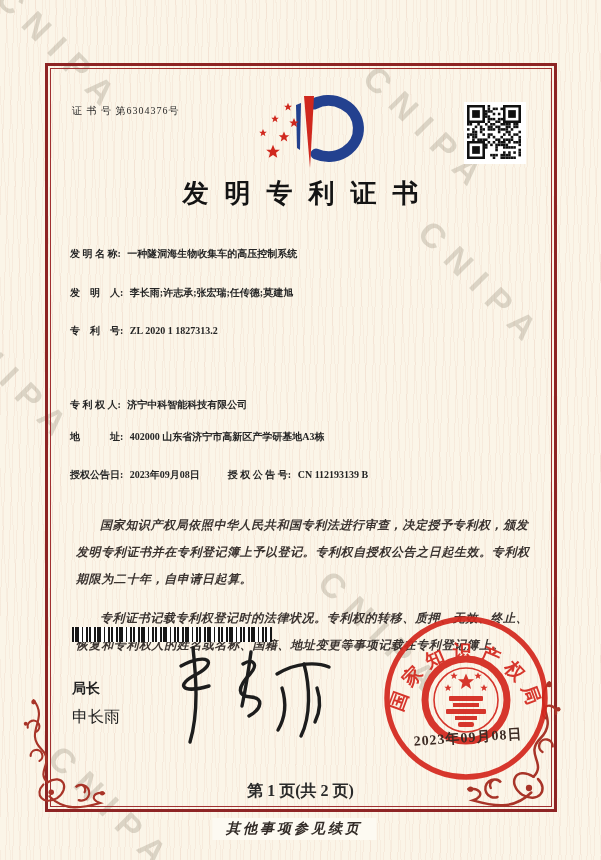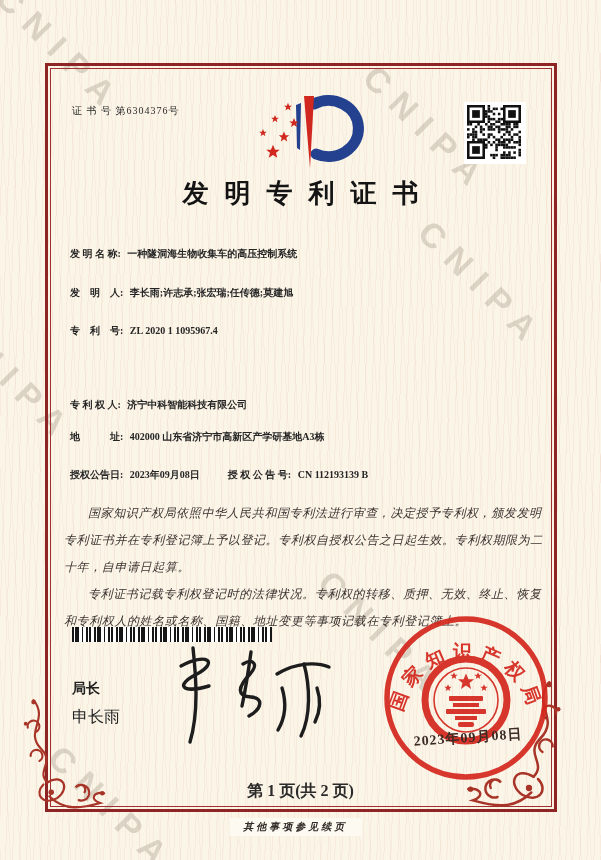--- a/index.html
+++ b/index.html
@@ -31,22 +31,22 @@
     left:0;top:176px;width:100%;text-align:center;
     font-size:26px;font-weight:700;letter-spacing:16px;text-indent:16px;color:#141414;
   }
   .qr-box{left:464px;top:102px;width:62px;height:62px;background:#fff;padding:3px;box-sizing:border-box;}
   .row{position:absolute;left:70px;right:55px;font-size:10px;font-weight:600;white-space:nowrap;}
   .flabel{color:#252525;}
   .fvalue{color:#252525;margin-left:4px;}
   .pair2{margin-left:28px;}
   .paras{left:64px;top:500px;width:480px;}
   .paras p{
-    margin:0;font-size:12px;line-height:27px;text-indent:2em;
-    font-style:italic;letter-spacing:.6px;color:#3a3330;font-weight:400;
+    margin:12px;font-size:12px;line-height:27px;text-indent:2em;
+    font-style:italic;letter-spacing:.6px;color:#3a3330;font-weight:700;
   }
   .barcode{
     left:72px;top:627px;width:200px;height:15px;background:#fff;
   }
   .barcode-bars{
     position:absolute;inset:0;
     background:repeating-linear-gradient(90deg,#161616 0 2px,#fefefe 2px 3px,#161616 3px 7px,#fefefe 7px 10px,#161616 10px 11px,#fefefe 11px 14px,#161616 14px 16px,#fefefe 16px 17px,#161616 17px 19px,#fefefe 19px 22px);
   }
   .signer-title{left:72px;top:680px;font-size:14px;font-weight:600;font-family:"Liberation Sans","DejaVu Sans",sans-serif;color:#222;text-align:right;}
   .signer-name{left:72px;top:707px;font-size:16px;font-weight:400;font-family:"Liberation Sans","DejaVu Sans",sans-serif;color:#222;}
@@ -54,21 +54,21 @@
   .seal-svg{left:380px;top:612px;}
   .seal-date{
     left:398px;top:729px;width:140px;text-align:center;
     font-size:14px;font-weight:700;letter-spacing:1px;color:#3c2b24;
     transform:rotate(-4deg);
   }
   .page-footer{left:0;top:781px;width:100%;text-align:center;font-size:16px;font-weight:600;color:#2a2a2a;}
   .cont-note{
     left:50%;top:818px;transform:translateX(-54%);
     background:#fdfaf2;padding:2px 14px;
-    font-size:10px;font-style:italic;font-weight:600;letter-spacing:3px;color:#332c28;white-space:nowrap;
+    font-size:14px;font-style:italic;font-weight:600;letter-spacing:3px;color:#332c28;white-space:nowrap;
   }
   .ornament{position:absolute;pointer-events:none;}
 </style>
 </head>
 <body>
 
 <div class="page">
 
   <span class="watermark" style="left:-22px;top:30px">CNIPA</span>
   <span class="watermark" style="left:345px;top:110px">CNIPA</span>
@@ -286,21 +286,21 @@
 
   <div class="abs title">发明专利证书</div>
 
   <div class="row" style="top:247px">
     <span class="flabel">发 明 名 称: </span><span class="fvalue">一种隧洞海生物收集车的高压控制系统</span>
   </div>
   <div class="row" style="top:286px">
     <span class="flabel">发　明　人: </span><span class="fvalue">李长雨;许志承;张宏瑞;任传德;莫建旭</span>
   </div>
   <div class="row" style="top:324px">
-    <span class="flabel">专　利　号: </span><span class="fvalue">ZL 2020 1 1095967.4</span>
+    <span class="flabel">专　利　号: </span><span class="fvalue">ZL 2020 1 1827313.2</span>
   </div>
   <div class="row" style="top:398px">
     <span class="flabel">专 利 权 人: </span><span class="fvalue">济宁中科智能科技有限公司</span>
   </div>
   <div class="row" style="top:430px">
     <span class="flabel">地　　　址: </span><span class="fvalue">402000 山东省济宁市高新区产学研基地A3栋</span>
   </div>
   <div class="row" style="top:468px">
     <span class="flabel">授权公告日: </span><span class="fvalue">2023年09月08日</span><span class="flabel pair2">授 权 公 告 号: </span><span class="fvalue">CN 112193139 B</span>
   </div>

